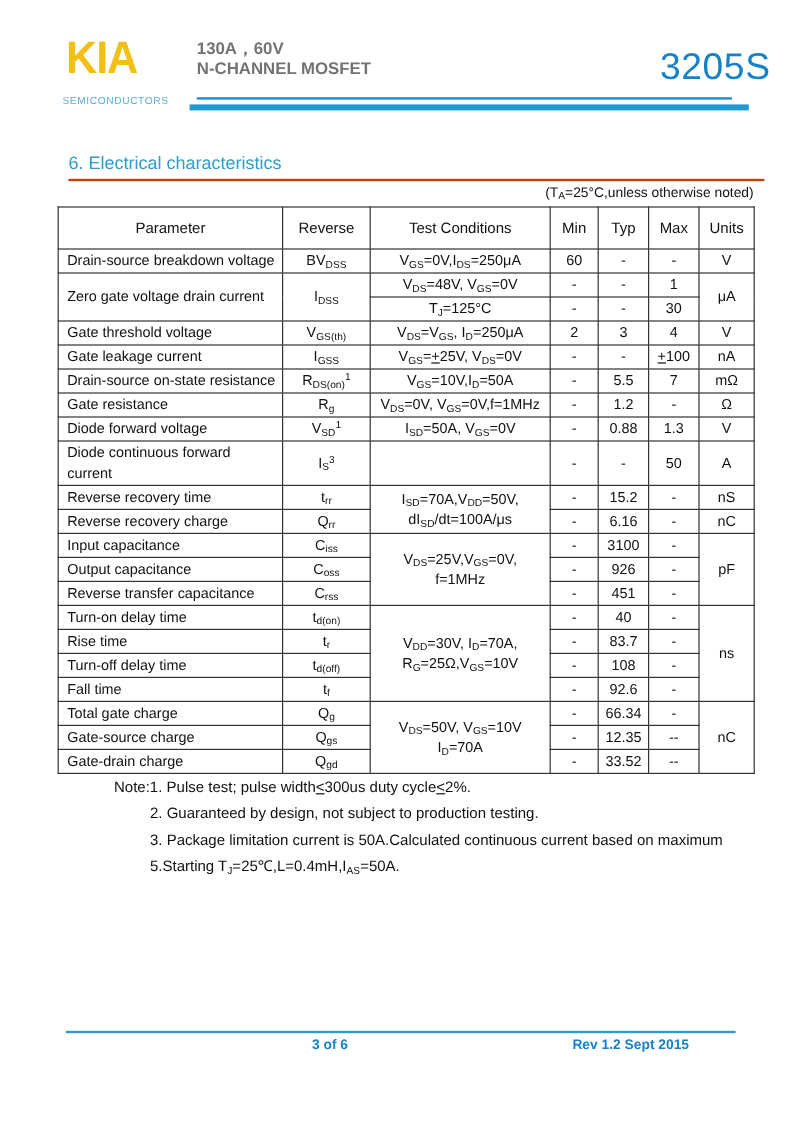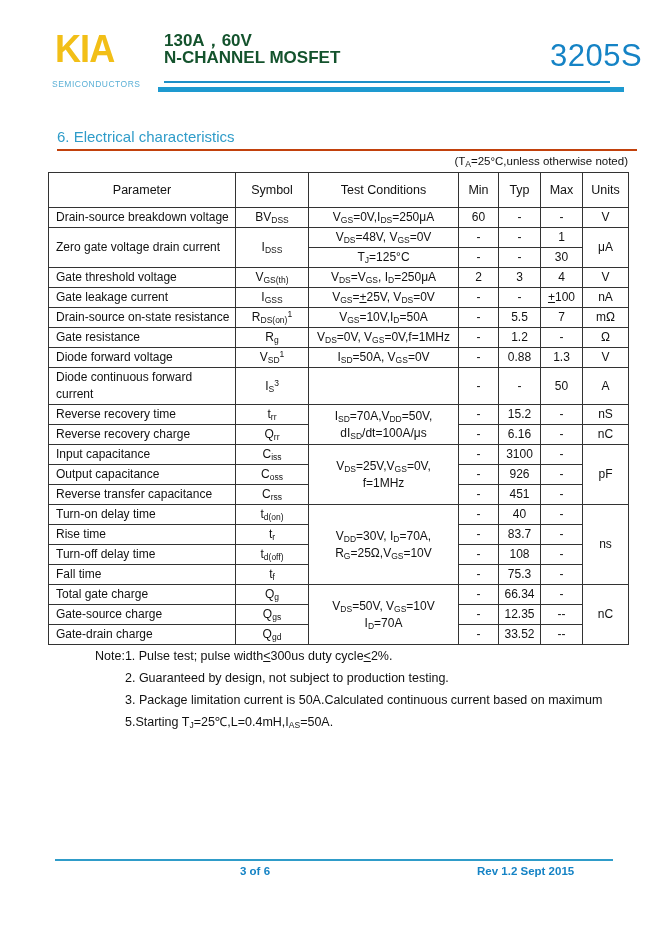--- a/index.html
+++ b/index.html
@@ -14,21 +14,21 @@
     position:absolute; left:55px; top:28px;
     font-size:38px; font-weight:bold; color:#f2bf17;
     letter-spacing:-1px; transform:scaleX(.95); transform-origin:left;
   }
   .logo-sub {
     position:absolute; left:52px; top:79px;
     font-size:8.5px; color:#5bb0d6; letter-spacing:.5px;
   }
   .subtitle {
     position:absolute; left:164px; top:32px;
-    color:#14532d; font-weight:bold; font-size:17px; line-height:17px;
+    color:#737373; font-weight:bold; font-size:14px; line-height:17px;
   }
   .part-number {
     position:absolute; left:550px; top:38px;
     color:#1583c5; font-size:31px; letter-spacing:.5px;
   }
   .rule-thin  { position:absolute; left:164px; top:81px; width:446px; height:2px; background:#1e8fc6; }
   .rule-thick { position:absolute; left:158px; top:87px; width:466px; height:5px; background:#1e9ad0; }
   
   .section-title {
     position:absolute; left:57px; top:128px; width:580px;
@@ -55,21 +55,21 @@
   sup { font-size:8.5px; vertical-align:4px;  line-height:0; }
   
   .notes { position:absolute; left:95px; top:645px; font-size:12.5px; line-height:22px; color:#111; }
   .note-line.ind1 { margin-left:30px; }
   .note-line.ind2 { margin-left:36px; }
   
   .footer-rule { position:absolute; left:55px; top:859px; width:558px; height:2px; background:#2f9cc9; }
   .page-number, .revision {
     position:absolute; top:865px; color:#1583c5; font-weight:bold; font-size:11.5px;
   }
-  .page-number { left:240px; width:70px; text-align:left; }
+  .page-number { left:240px; width:70px; text-align:center; }
   .revision    { left:477px; }
 </style>
 </head>
 <body>
 
 <div class="page">
 
   <div class="logo-text">KIA</div>
   <div class="logo-sub">SEMICONDUCTORS</div>
   <div class="subtitle">
@@ -89,21 +89,21 @@
         <col style="width:73px">
         <col style="width:150px">
       <col style="width:40px">
         <col style="width:42px">
         <col style="width:42px">
         <col style="width:46px">
     </colgroup>
     <thead>
       <tr>
         <th>Parameter</th>
-        <th>Symbol</th>
+        <th>Reverse</th>
         <th>Test Conditions</th>
         <th>Min</th>
         <th>Typ</th>
         <th>Max</th>
         <th>Units</th>
       </tr>
     </thead>
     <tbody id="table-body">
         <tr>
           <td class="al">Drain-source breakdown voltage</td>
@@ -243,21 +243,21 @@
           <td class="al">Turn-off delay time</td>
           <td>t<sub>d(off)</sub></td>
           <td>-</td>
           <td>108</td>
           <td>-</td>
         </tr>
         <tr>
           <td class="al">Fall time</td>
           <td>t<sub>f</sub></td>
           <td>-</td>
-          <td>75.3</td>
+          <td>92.6</td>
           <td>-</td>
         </tr>
         <tr>
           <td class="al">Total gate charge</td>
           <td>Q<sub>g</sub></td>
           <td rowspan="3">V<sub>DS</sub>=50V, V<sub>GS</sub>=10V<br>I<sub>D</sub>=70A</td>
           <td>-</td>
           <td>66.34</td>
           <td>-</td>
           <td rowspan="3">nC</td>

